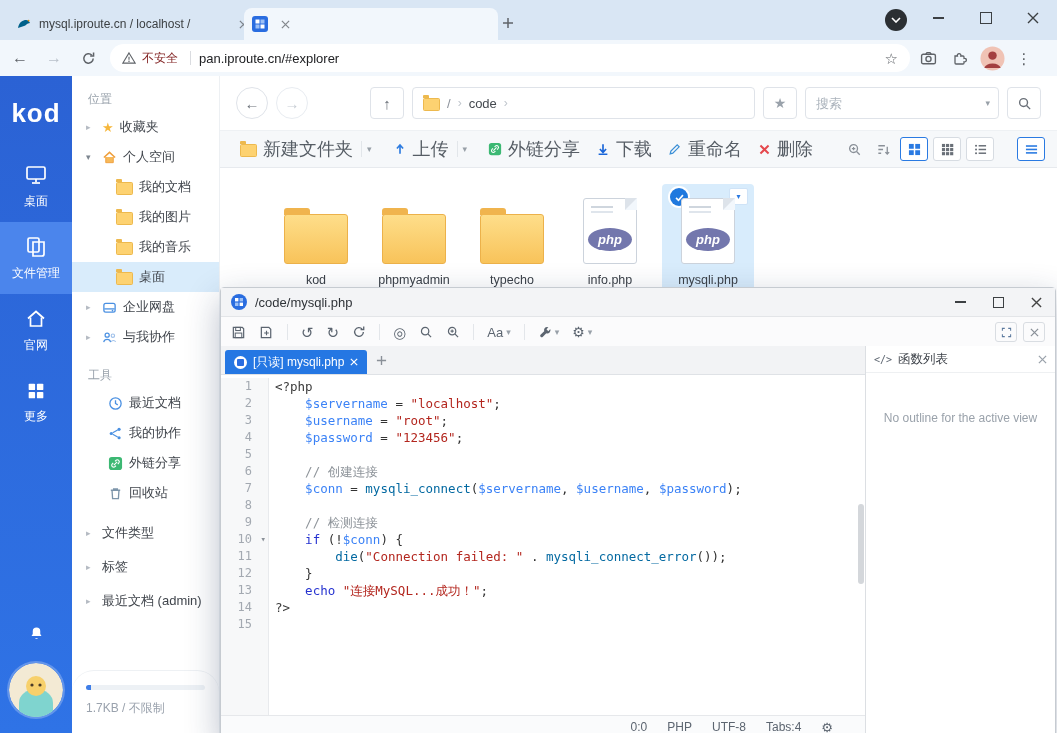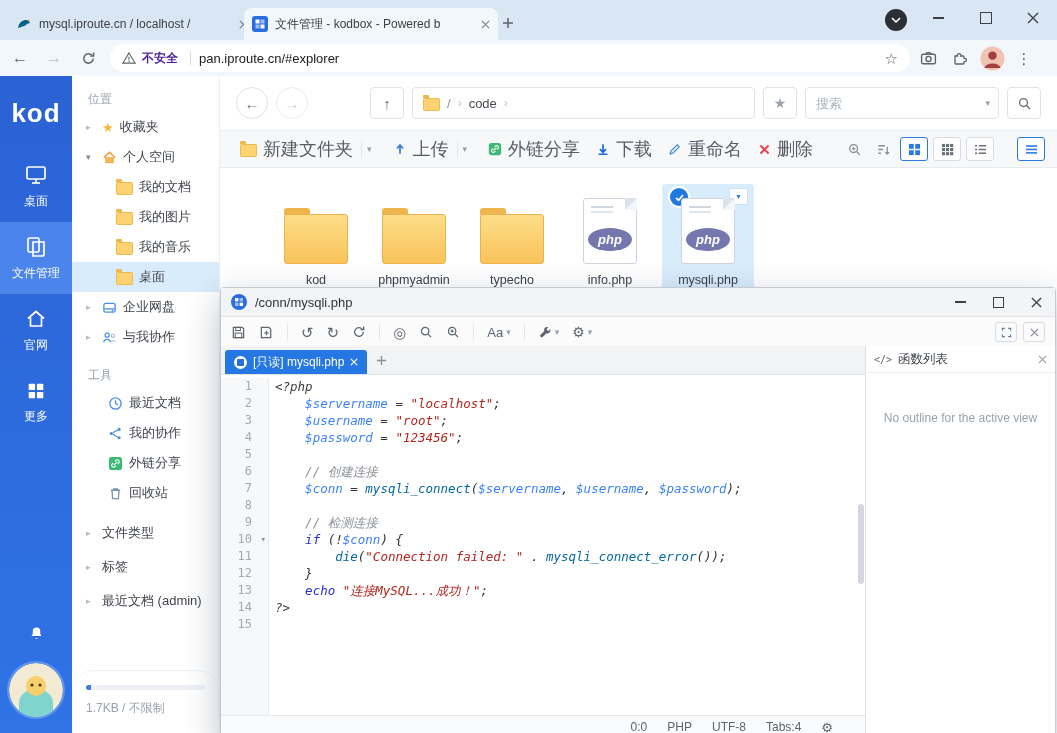--- a/index.html
+++ b/index.html
@@ -20,21 +20,21 @@
   .media-btn{position:absolute;left:885px;top:9px;width:22px;height:22px;border-radius:50%;background:#2b2f33;display:flex;align-items:center;justify-content:center;}
   .winbtn{position:absolute;top:0;width:44px;height:36px;display:flex;align-items:center;justify-content:center;}
   .wb-min{left:916px;} .wb-max{left:964px;} .wb-close{left:1011px;}
   .bar-min{width:11px;height:2px;background:#3c4043;}
   .bar-max{width:10px;height:10px;border:1.5px solid #3c4043;}
 
   .addressbar{position:absolute;top:40px;left:0;right:0;height:36px;background:#f2f7fc;border-bottom:1px solid #dde4ec;display:flex;align-items:center;}
   .nav-ic{width:28px;height:28px;display:flex;align-items:center;justify-content:center;border-radius:50%;margin-left:6px;color:#5f6368;font-size:16px;}
   .nav-ic.disabled{color:#b9c0c9;}
   .urlbox{margin-left:8px;width:800px;height:28px;background:#fff;border-radius:14px;display:flex;align-items:center;padding:0 12px;box-sizing:border-box;}
-  .notsec{font-size:12px;color:#4c1d95;margin:0 4px 0 6px;white-space:nowrap;font-weight:bold;}
+  .notsec{font-size:12px;color:#7f1d1d;margin:0 4px 0 6px;white-space:nowrap;}
   .url-div{width:1px;height:14px;background:#dadce0;margin:0 8px;}
   .url-text{font-size:13px;color:#202124;white-space:nowrap;flex:1;}
   .url-star{color:#5f6368;font-size:15px;}
   .ext-ic{width:28px;height:28px;display:flex;align-items:center;justify-content:center;margin-left:4px;border-radius:50%;}
   .kebab{font-size:15px;color:#5f6368;}
 
   
   .app{position:absolute;top:76px;left:0;right:0;bottom:0;background:#fff;}
 
   .rail{position:absolute;top:0;left:0;bottom:0;width:72px;background:linear-gradient(#2b62d4,#2f73e6);color:#fff;}
@@ -119,21 +119,21 @@
   .ed-tabbar{height:28px;background:#f2f3f5;border-bottom:1px solid #dfe2e6;display:flex;align-items:center;padding-left:4px;gap:2px;}
   .ed-tab{height:24px;background:#2577e3;color:#fff;border-radius:3px 3px 0 0;display:flex;align-items:center;gap:6px;padding:0 9px;font-size:12px;margin-top:4px;}
   .ed-tab-ic{width:13px;height:13px;border-radius:50%;background:#fff;display:flex;align-items:center;justify-content:center;}
   .ed-tab-ic i{width:7px;height:7px;background:#2a6de0;border-radius:1px;display:block;}
   .ed-newtab{width:24px;height:24px;display:flex;align-items:center;justify-content:center;color:#8a9098;}
   .ed-code-wrap{position:absolute;top:28px;left:0;right:0;bottom:22px;overflow:hidden;font-family:"DejaVu Sans Mono","Liberation Mono",monospace;}
   .gutter{position:absolute;top:4px;left:0;bottom:0;width:48px;background:#f7f8f9;border-right:1px solid #e8eaed;box-sizing:border-box;}
   .gl{height:17px;line-height:17px;font-size:12px;color:#a3a9b1;text-align:right;padding-right:16px;position:relative;}
   .gl .fold{position:absolute;right:2px;top:0;font-size:9px;color:#8a9098;}
   .codepane{position:absolute;top:4px;left:48px;right:8px;bottom:0;padding-left:6px;}
-  .cl{height:17px;line-height:17px;font-size:12.5px;white-space:pre;color:#333;font-style:italic;}
+  .cl{height:17px;line-height:17px;font-size:12.5px;white-space:pre;color:#333;}
   .tk-tag{color:#3b3b3b;}
   .tk-var{color:#3b82f6;}
   .tk-str{color:#b3261e;}
   .tk-kw{color:#2633d0;}
   .tk-fn{color:#0369a1;}
   .tk-com{color:#8d9399;}
   .ed-scroll{position:absolute;top:28px;right:0;bottom:22px;width:8px;}
   .ed-thumb{position:absolute;top:38%;left:1px;width:6px;height:80px;background:#d4d7db;border-radius:3px;}
   .ed-status{position:absolute;left:0;right:0;bottom:0;height:22px;background:#fafbfc;border-top:1px solid #e6e8eb;display:flex;align-items:center;justify-content:flex-end;gap:20px;padding-right:32px;font-size:12px;color:#5c6570;}
   .ed-panel{position:absolute;top:0;right:0;bottom:0;width:190px;border-left:1px solid #dcdfe3;background:#fff;box-sizing:border-box;}
@@ -168,21 +168,20 @@
     <div class="tab tab-2">
       <span class="fav">
         <svg width="16" height="16" viewBox="0 0 16 16">
             <rect width="16" height="16" rx="3" fill="#2a6de0"></rect>
             <rect x="3.5" y="3.5" width="4" height="4" fill="#fff"></rect>
             <rect x="8.5" y="3.5" width="4" height="4" fill="#9cc0f5"></rect>
             <rect x="3.5" y="8.5" width="4" height="4" fill="#9cc0f5"></rect>
             <rect x="8.5" y="8.5" width="4" height="4" fill="#fff"></rect>
           </svg>
       </span>
-      <span class="tab-title">文件管理 - kodbox - Powered b</span>
       <span class="tab-x">
         <svg width="9" height="9" viewBox="0 0 10 10">
             <path d="M1 1 L9 9 M9 1 L1 9" stroke="#5f6368" stroke-width="1.4"></path>
           </svg>
       </span>
     </div>
     <div class="newtab">
       <svg width="12" height="12" viewBox="0 0 12 12">
           <path d="M6 1 V11 M1 6 H11" stroke="#5f6368" stroke-width="1.5"></path>
         </svg>
@@ -639,21 +638,21 @@
       <div class="ed-title">
         <span>
           <svg width="16" height="16" viewBox="0 0 16 16">
               <circle cx="8" cy="8" r="8" fill="#2a6de0"></circle>
               <rect x="4" y="4" width="3.4" height="3.4" fill="#fff"></rect>
               <rect x="8.6" y="8.6" width="3.4" height="3.4" fill="#fff"></rect>
               <rect x="8.6" y="4" width="3.4" height="3.4" fill="#9cc0f5"></rect>
               <rect x="4" y="8.6" width="3.4" height="3.4" fill="#9cc0f5"></rect>
             </svg>
         </span>
-        <span class="ed-title-text">/conn/mysqli.php</span>
+        <span class="ed-title-text">/code/mysqli.php</span>
         <div class="ed-winbtns">
           <div class="ed-wb">
               <span class="bar-min"></span>
             </div>
           <div class="ed-wb">
               <span class="bar-max" style="width:9px;height:9px;"></span>
             </div>
           <div class="ed-wb">
             <svg width="11" height="11" viewBox="0 0 12 12">
                 <path d="M1 1 L11 11 M11 1 L1 11" stroke="#444" stroke-width="1.5"></path>

